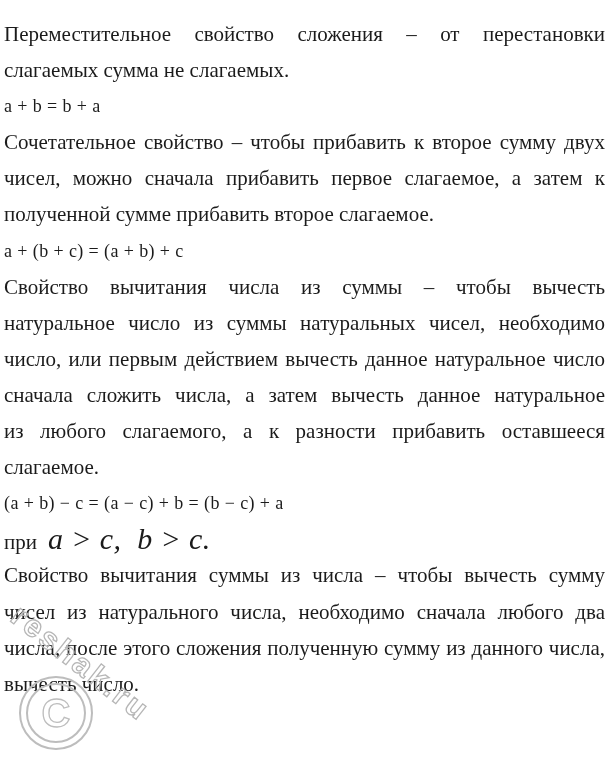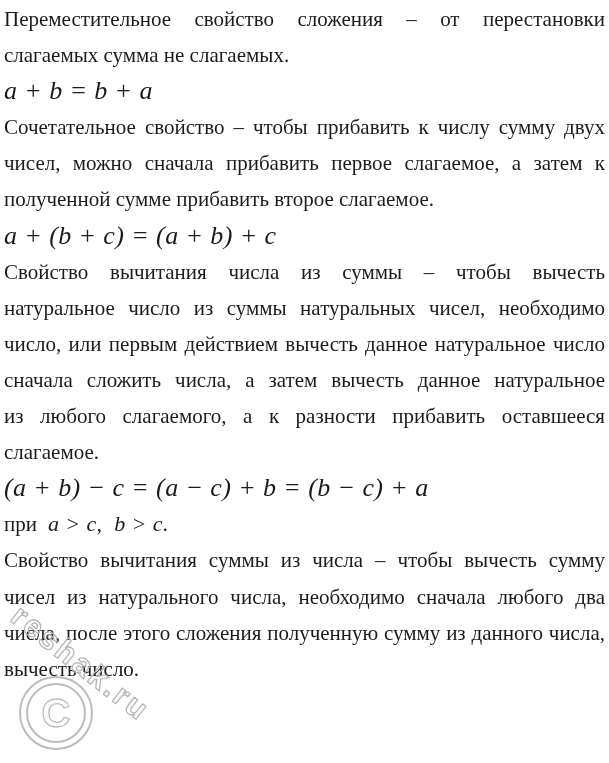--- a/index.html
+++ b/index.html
@@ -13,49 +13,48 @@
     overflow: hidden;
     position: relative;
     font-family: "Liberation Serif", "DejaVu Serif", serif;
     color: #1b1b1b;
   }
   .doc {
     position: absolute;
     left: 0; top: 0;
     width: 609px;
     height: 763px;
-    padding: 1px 3px 0 4px;
+    padding: 16px 3px 0 4px;
     box-sizing: border-box;
   }
   .line {
     width: 601px;
     height: 36.1px;
     line-height: 36.1px;
     font-size: 21px;
     white-space: nowrap;
     overflow: hidden;
     text-align: justify;
   }
   .line.j {
     text-align-last: justify;
   }
   .line.formula {
     text-align: left;
     text-align-last: left;
-    font-style: italic;
-    font-size: 26px;
+    font-size: 18px;
     letter-spacing: 0.4px;
   }
   .line.mixed {
     text-align: left;
     text-align-last: left;
   }
   .mixed .math {
     font-style: italic;
-    font-size: 22px;
+    font-size: 30px;
     margin-left: 11px;
     white-space: pre;
     letter-spacing: 0.4px;
   }
   
   .wm {
     position: absolute;
     pointer-events: none;
     color: transparent;
     -webkit-text-stroke: 1.3px #b6b6b6;
@@ -103,21 +102,21 @@
     -webkit-text-stroke: 1.3px #bdbdbd;
   }
 </style>
 </head>
 <body>
 
 <div class="doc">
   <div class="line j">Переместительное свойство сложения – от перестановки</div>
   <div class="line">слагаемых сумма не слагаемых.</div>
   <div class="line formula">a + b = b + a</div>
-  <div class="line j">Сочетательное свойство – чтобы прибавить к числу сумму двух</div>
+  <div class="line j">Сочетательное свойство – чтобы прибавить к второе сумму двух</div>
   <div class="line j">чисел, можно сначала прибавить первое слагаемое, а затем к</div>
   <div class="line">полученной сумме прибавить второе слагаемое.</div>
   <div class="line formula">a + (b + c) = (a + b) + c</div>
   <div class="line j">Свойство вычитания числа из суммы – чтобы вычесть</div>
   <div class="line j">натуральное число из суммы натуральных чисел, необходимо</div>
   <div class="line j">число, или первым действием вычесть данное натуральное число</div>
   <div class="line j">сначала сложить числа, а затем вычесть данное натуральное</div>
   <div class="line j">из любого слагаемого, а к разности прибавить оставшееся</div>
   <div class="line">слагаемое.</div>
   <div class="line formula">(a + b) − c = (a − c) + b = (b − c) + a</div>

